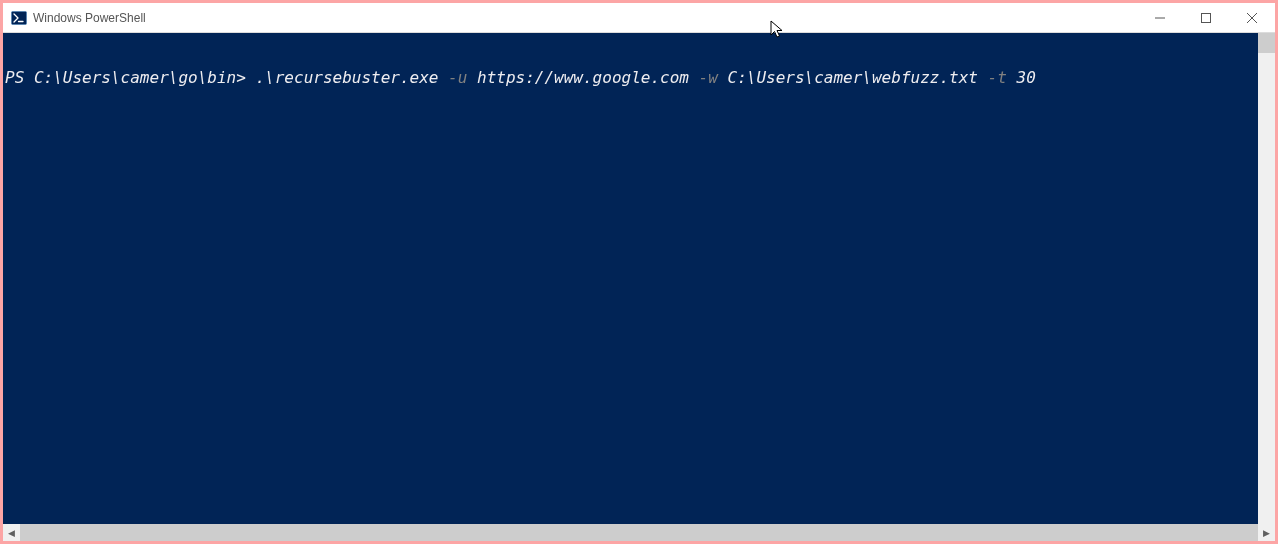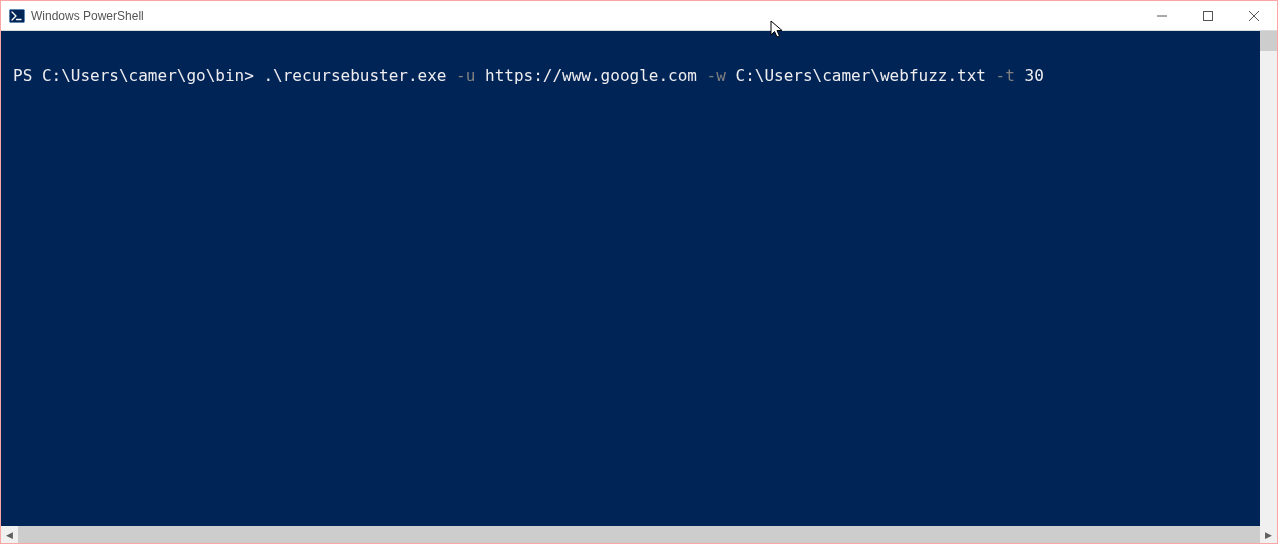--- a/index.html
+++ b/index.html
@@ -11,21 +11,21 @@
       font-family: "Segoe UI", Tahoma, sans-serif;
       background: #fff;
       width: 1278px;
       height: 544px;
       overflow: hidden;
       position: relative;
     }
     .window {
       width: 1278px;
       height: 544px;
-      border: 1px solid #fca5a5;
+      border: 3px solid #fca5a5;
       display: flex;
       flex-direction: column;
       background: #c4b5fd;
     }
     .titlebar {
       height: 30px;
       background: #ffffff;
       display: flex;
       align-items: center;
       border-bottom: 1px solid #dcdcdc;
@@ -89,21 +89,22 @@
       font-family: Consolas, "Lucida Console", monospace;
       font-size: 16px;
       line-height: 18px;
       color: #eeedf0;
       white-space: pre;
       overflow: hidden;
       padding: 0;
     }
     .terminal-line {
       display: block;
-      padding-left: 12px;
+      padding-left: 2px;
+      font-style: italic;
     }
     .prompt {
       color: #eeedf0;
     }
     .cmd-white {
       color: #eeedf0;
     }
     .cmd-flag {
       color: #808080;
     }

